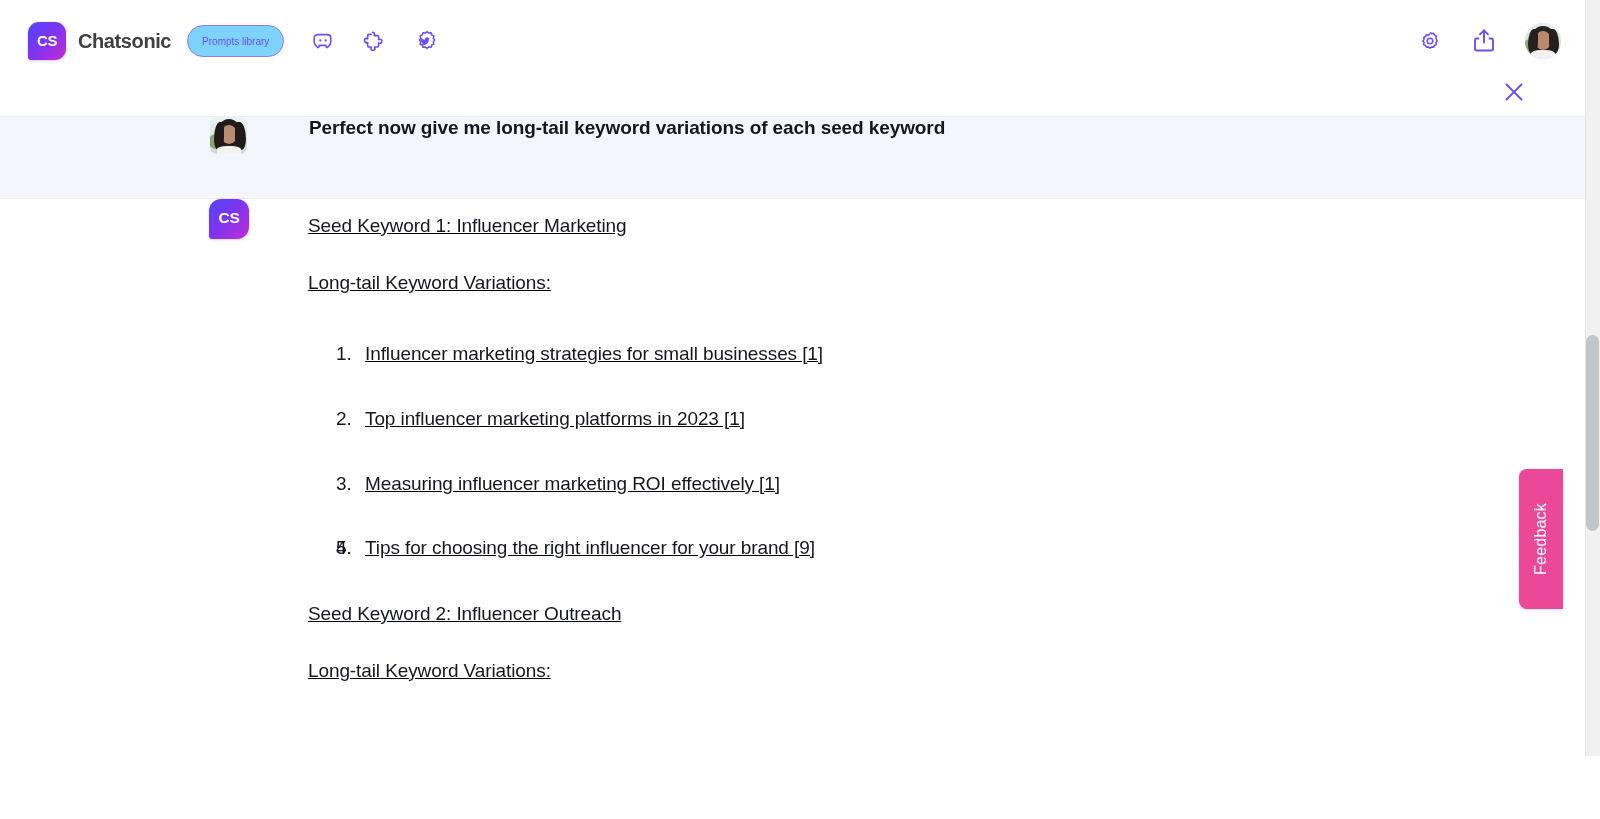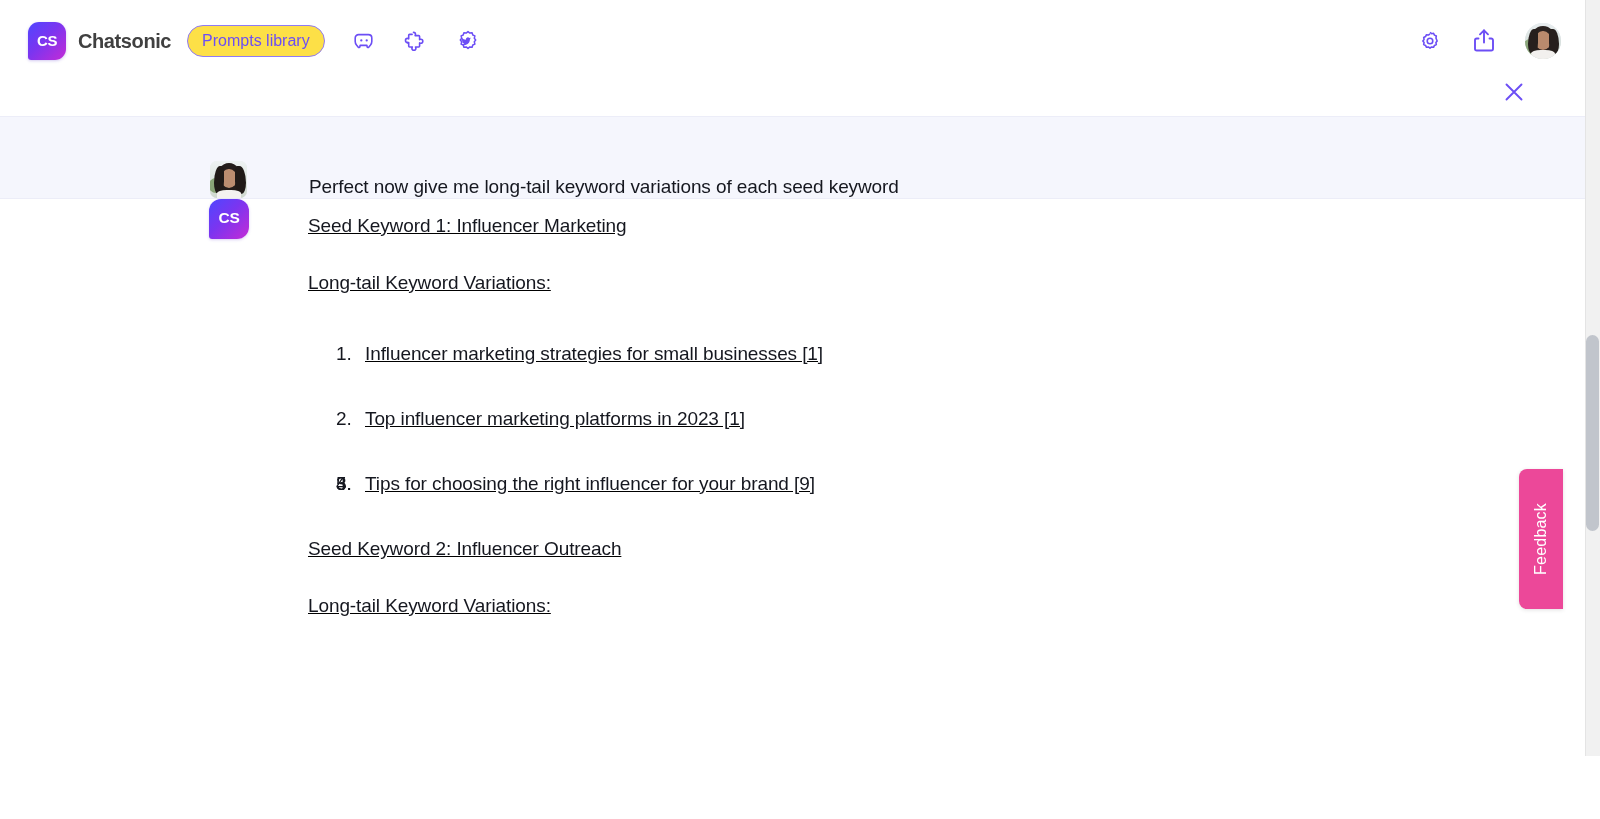--- a/index.html
+++ b/index.html
@@ -64,23 +64,23 @@
     color: #404040;
     letter-spacing: -0.4px;
   }
 
   .prompts-btn {
     margin-left: 16px;
     height: 32px;
     padding: 15px 14px;
     border: 1px solid #8f7bf5;
     border-radius: 18px;
-    background: #fde047;
+    background: #7dd3fc;
     color: #6c4ef5;
-    font-size: 16px;
+    font-size: 10px;
     font-family: "Liberation Sans", sans-serif;
     display: flex;
     align-items: center;
     cursor: pointer;
     white-space: nowrap;
   }
 
   .header-icons {
     display: flex;
     align-items: center;
@@ -141,21 +141,22 @@
     display: flex;
     align-items: flex-start;
     padding: 0 0 0 0;
   }
 
   .msg-user {
     background: #f5f6fd;
     border-top: 1px solid #ecedf8;
     border-bottom: 1px solid #ecedf8;
     height: 83px;
-    align-items: flex-end;
+    align-items: flex-start;
+    font-weight: bold;
   }
 
   .msg-bot {
     background: #ffffff;
     padding-top: 0;
   }
 
   .user-thumb {
     width: 37px; height: 37px;
     border-radius: 7px;
@@ -386,20 +387,21 @@
             <li>
               <span class="num">1.</span>
               <span>Influencer marketing strategies for small businesses [1]</span>
             </li>
             <li>
               <span class="num">2.</span>
               <span>Top influencer marketing platforms in 2023 [1]</span>
             </li>
             <li>
               <span class="num">3.</span>
+              <span>Measuring influencer marketing ROI effectively [1]</span>
             </li>
             <li>
               <span class="num">4.</span>
             </li>
             <li>
               <span class="num">5.</span>
               <span>Tips for choosing the right influencer for your brand [9]</span>
             </li>
           </ol>
         </div>

